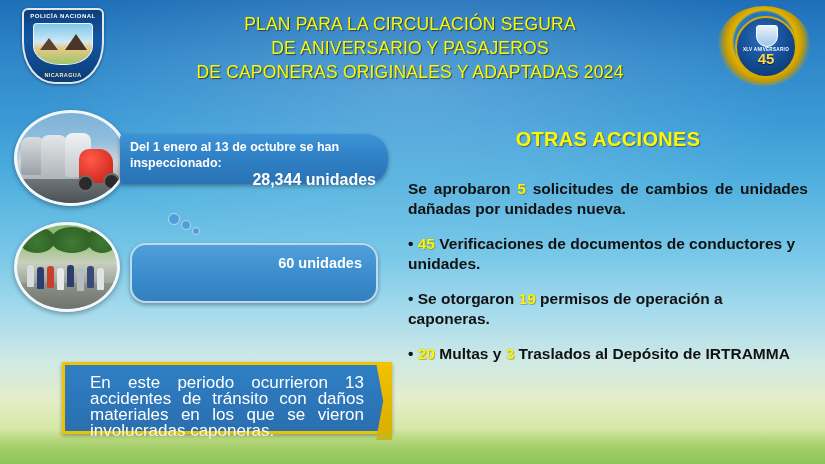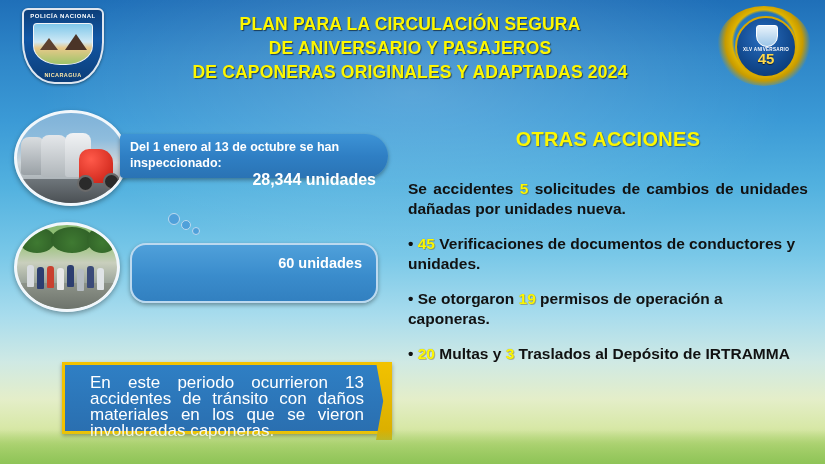--- a/index.html
+++ b/index.html
@@ -49,21 +49,21 @@
   }
 
   
   .title-block {
     position: absolute;
     left: 150px;
     top: 12px;
     width: 520px;
     text-align: center;
     color: #fdf700;
-    font-weight: bold;
+    font-weight: normal;
     font-size: 17.5px;
     line-height: 24px;
     letter-spacing: 0.2px;
     text-shadow: 1px 1px 1px rgba(0,0,0,0.55);
   }
   .title-block div { white-space: nowrap; }
 
   
   .emblem-left {
     position: absolute;
@@ -263,21 +263,21 @@
   .callout {
     position: absolute;
     color: #ffffff;
     font-weight: bold;
     box-shadow: 0 2px 4px rgba(0,0,0,0.35);
   }
   #callout-1 {
     left: 120px;
     top: 134px;
     width: 268px;
-    height: 44px;
+    height: 50px;
     background: linear-gradient(to bottom, #3d93d6 0%, #2f7fc4 50%, #2a73b4 100%);
     border-radius: 4px 22px 22px 4px;
     padding: 5px 12px 5px 10px;
     box-sizing: border-box;
     font-size: 12.5px;
     line-height: 16px;
   }
   #callout-1 .line2 { text-align: right; font-size: 16px; margin-top: 1px; }
   #callout-1 .lead { font-weight: bold; }
 
@@ -432,21 +432,21 @@
   </div>
 
   <div id="accident-box">
     <span>En este periodo ocurrieron 13 accidentes de tránsito con daños materiales en los que se vieron involucradas caponeras.</span>
   </div>
 
   <div id="right-col">
     <div id="otras-title">OTRAS ACCIONES</div>
 
     <div class="para just">
-      <span>Se  accidentes  </span><span class="hl">5</span><span>  solicitudes  de cambios de unidades dañadas por unidades nueva.</span>
+      <span>Se  aprobaron  </span><span class="hl">5</span><span>  solicitudes  de cambios de unidades dañadas por unidades nueva.</span>
     </div>
 
     <div class="para">
       <span>•</span>
       <span class="hl">45</span><span> Verificaciones de documentos de  conductores y unidades.</span>
     </div>
 
     <div class="para">
       <span>•</span>
       <span>Se  otorgaron </span><span class="hl">19</span><span> permisos  de operación a caponeras.</span>

